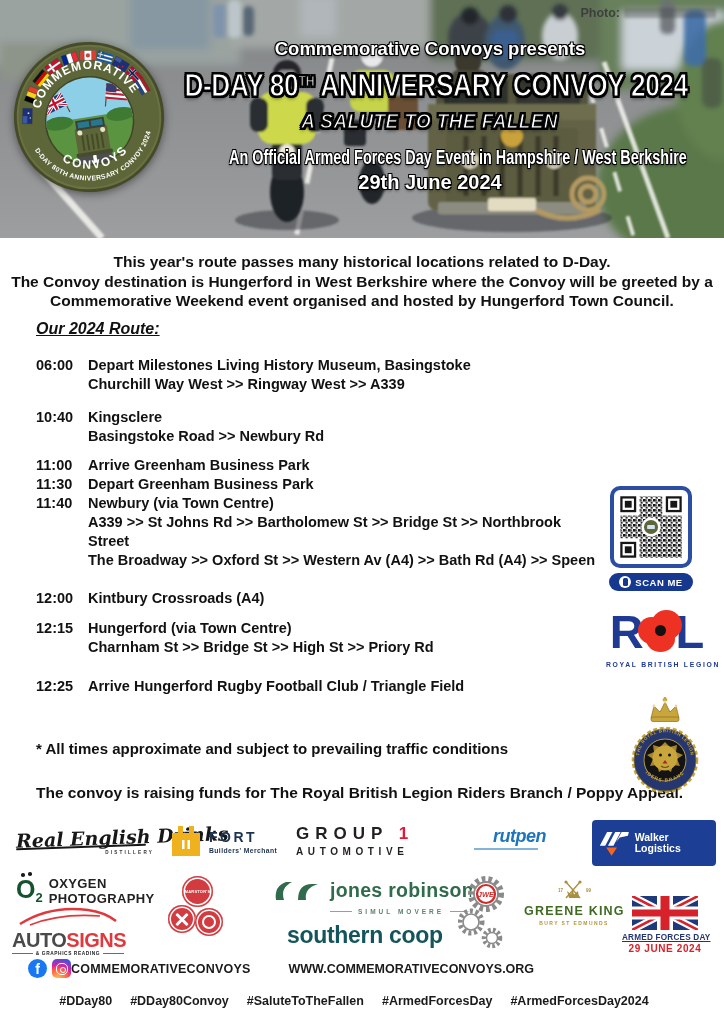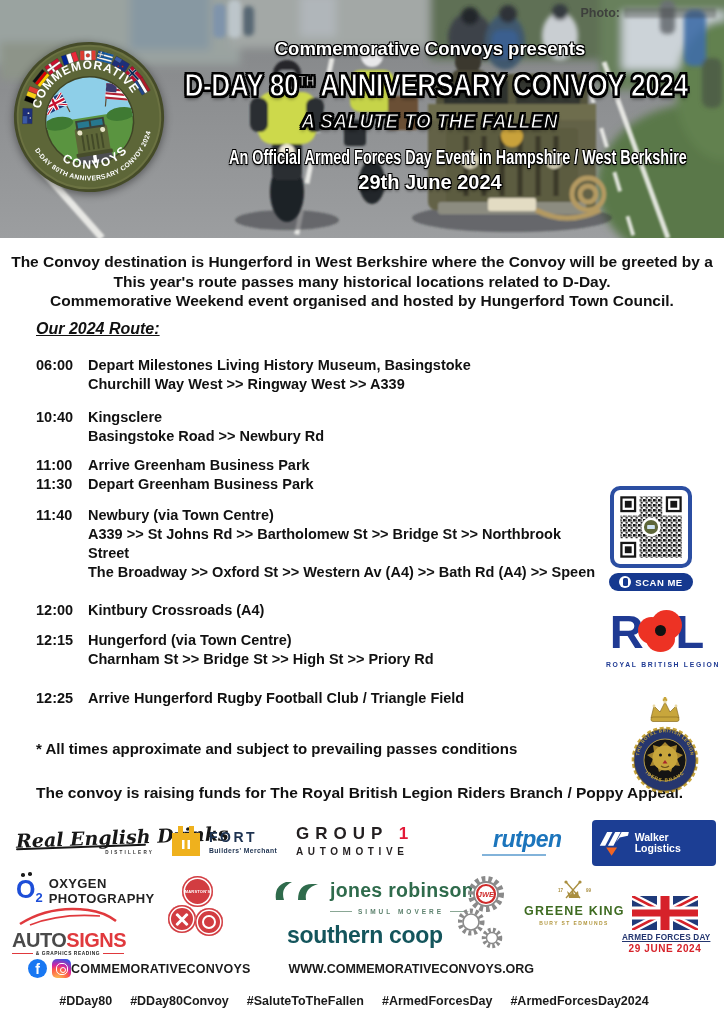--- a/index.html
+++ b/index.html
@@ -30,21 +30,21 @@
   .badge{position:absolute;left:12px;top:40px;width:154px;height:154px;z-index:6;filter:drop-shadow(0 2px 4px rgba(0,0,0,.45));}
   svg text{font-family:"Liberation Sans",sans-serif;}
 
   
   .intro{position:absolute;left:0;right:0;top:252px;text-align:center;font-size:15.5px;font-weight:700;line-height:19.5px;color:#111;}
   .route-head{position:absolute;left:36px;top:320px;font-size:16px;font-weight:700;font-style:italic;text-decoration:underline;color:#111;}
   .route{position:absolute;left:36px;top:356px;right:118px;color:#111;}
   .ri{display:flex;font-size:14.5px;font-weight:700;line-height:19px;}
   .ri .t{width:52px;flex:none;}
   .mb19{margin-bottom:19px}.mb14{margin-bottom:14px}.mb10{margin-bottom:10px}.mb0{margin-bottom:0}
-  .mb12{margin-bottom:12px}.mb11{margin-bottom:11px}.mb20{margin-bottom:20px}
+  .mb12{}.mb11{margin-bottom:11px}.mb20{margin-bottom:20px}
   .route-note{position:absolute;left:36px;top:740px;font-size:15px;font-weight:700;color:#111;}
   .route-fund{position:absolute;left:36px;top:784px;font-size:15.5px;font-weight:700;color:#111;}
 
   
   .qr-wrap{position:absolute;left:608px;top:486px;width:86px;text-align:center;}
   .qr-box{width:74px;height:74px;border:4px solid #2b4ea2;border-radius:10px;background:#fff;margin:0 auto;}
   .scanme{margin:5px auto 0;width:84px;height:18px;background:#16398f;border-radius:9px;display:flex;align-items:center;justify-content:center;gap:4px;}
   .scanme .ph{width:12px;height:12px;border-radius:50%;background:#fff;position:relative;flex:none;}
   .scanme .ph::after{content:"";position:absolute;left:3.5px;top:2px;width:5px;height:8px;border-radius:1.5px;background:#16398f;}
   .scanme .tx{color:#fff;font-size:9.5px;font-weight:700;letter-spacing:.5px;}
@@ -70,28 +70,28 @@
   .red-sub{font-size:4.6px;letter-spacing:2.2px;color:#333;text-align:right;width:138px;margin-top:2px;font-weight:700;}
 
   .fort{display:flex;align-items:center;gap:7px;}
   .fort-txt .f1{font-size:14px;font-weight:800;letter-spacing:2.5px;color:#1d3250;line-height:20px;}
   .fort-txt .f2{font-size:6.8px;font-weight:700;color:#1d3250;letter-spacing:.4px;}
 
   .g1 .l1{font-size:17px;font-weight:800;letter-spacing:6px;color:#231f20;white-space:nowrap;}
   .g1 .l1 b{color:#e31837;}
   .g1 .l2{font-size:10px;font-weight:700;letter-spacing:4.6px;color:#231f20;margin-top:2px;white-space:nowrap;}
 
-  .rutpen{font-size:23px;font-weight:800;font-style:italic;color:#1c75bc;letter-spacing:-.5px;margin-left:27px;}
+  .rutpen{font-size:18px;font-weight:800;font-style:italic;color:#1c75bc;letter-spacing:-.5px;margin-left:27px;}
   .rutpen-line{width:64px;height:2px;background:#1c75bc;opacity:.55;margin:1px auto 0;}
 
   .walker{width:124px;height:46px;background:#1c3e94;border-radius:4px;display:flex;align-items:center;padding:0 6px;box-sizing:border-box;gap:4px;}
   .walker .wl{font-size:10.5px;font-weight:700;color:#fff;line-height:11px;}
 
   .oxy{display:flex;align-items:flex-start;gap:6px;}
-  .o2{position:relative;font-size:25px;font-weight:800;color:#1d4ed8;line-height:26px;}
+  .o2{position:relative;font-size:25px;font-weight:800;color:#14532d;line-height:26px;}
   .o2 i{font-style:normal;font-size:13px;vertical-align:-4px;}
   .o2::after{content:"";position:absolute;top:-3px;left:5px;width:3.5px;height:3.5px;border-radius:50%;background:#1c1c1c;box-shadow:7px -1px 0 #1c1c1c;}
   .oxy-txt{font-size:13px;font-weight:600;color:#222;line-height:15px;letter-spacing:.4px;}
 
   .autosigns{width:112px;text-align:center;}
   .as-row{font-size:20px;font-weight:800;line-height:20px;letter-spacing:-.5px;white-space:nowrap;}
   .as-row .a1{color:#4a4a4a;}
   .as-row .a2{color:#e0393d;}
   .as-sub{display:flex;align-items:center;gap:3px;justify-content:center;margin-top:1px;}
   .as-sub .ln{height:1.5px;background:#e0393d;flex:1;}
@@ -399,22 +399,22 @@
       <text font-size="12.5" font-weight="bold" fill="#fff" letter-spacing="2">
         <textPath href="#arcBot" startOffset="50%" text-anchor="middle">CONVOYS</textPath>
       </text>
       <text font-size="7" font-weight="bold" fill="#fff" letter-spacing=".4">
         <textPath href="#arcOut" startOffset="50%" text-anchor="middle">D-DAY 80TH ANNIVERSARY CONVOY 2024</textPath>
       </text>
     </g>
   </svg>
 
   <div class="intro">
+    <div>This year's route passes many historical locations related to D-Day.</div>
     <div>The Convoy destination is Hungerford in West Berkshire where the Convoy will be greeted by a</div>
-    <div>This year's route passes many historical locations related to D-Day.</div>
     <div>Commemorative Weekend event organised and hosted by Hungerford Town Council.</div>
   </div>
 
   <div class="route-head">Our 2024 Route:</div>
 
   <div class="route">
     <div class="ri mb14">
       <div class="t">06:00</div>
       <div>
           <div>Depart Milestones Living History Museum, Basingstoke</div>
@@ -462,21 +462,21 @@
         </div>
     </div>
     <div class="ri mb0">
       <div class="t">12:25</div>
       <div>
           <div>Arrive Hungerford Rugby Football Club / Triangle Field</div>
         </div>
     </div>
   </div>
 
-  <div class="route-note">* All times approximate and subject to prevailing passes conditions</div>
+  <div class="route-note">* All times approximate and subject to prevailing traffic conditions</div>
   <div class="route-fund">The convoy is raising funds for The Royal British Legion Riders Branch / Poppy Appeal.</div>
 
   <div class="qr-wrap">
     <div class="qr-box">
       <svg width="66" height="66" viewBox="0 0 29 29" style="display:block;margin:4px;">
         <defs>
           <pattern id="qrp" width="2.2" height="2.2" patternUnits="userSpaceOnUse">
             <rect width="1.15" height="1.15" fill="#161616"></rect>
             <rect x="1.15" y="1.15" width=".9" height=".9" fill="#161616"></rect>
             <rect x="1.3" y=".2" width=".55" height=".55" fill="#161616"></rect>

